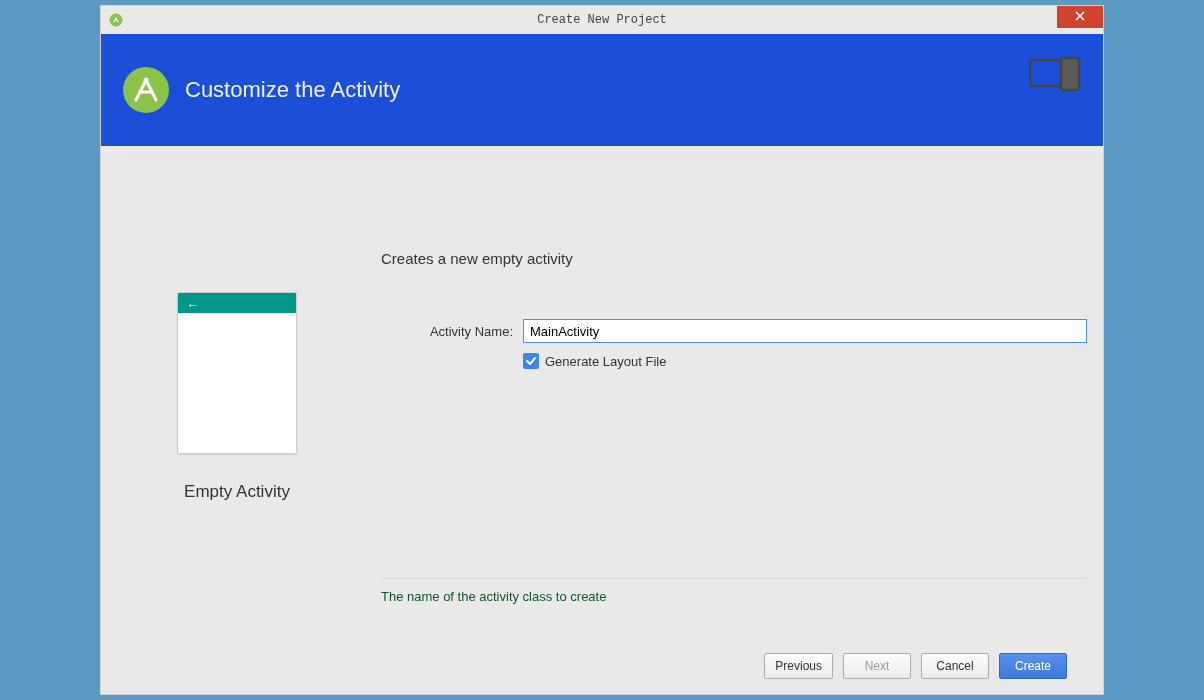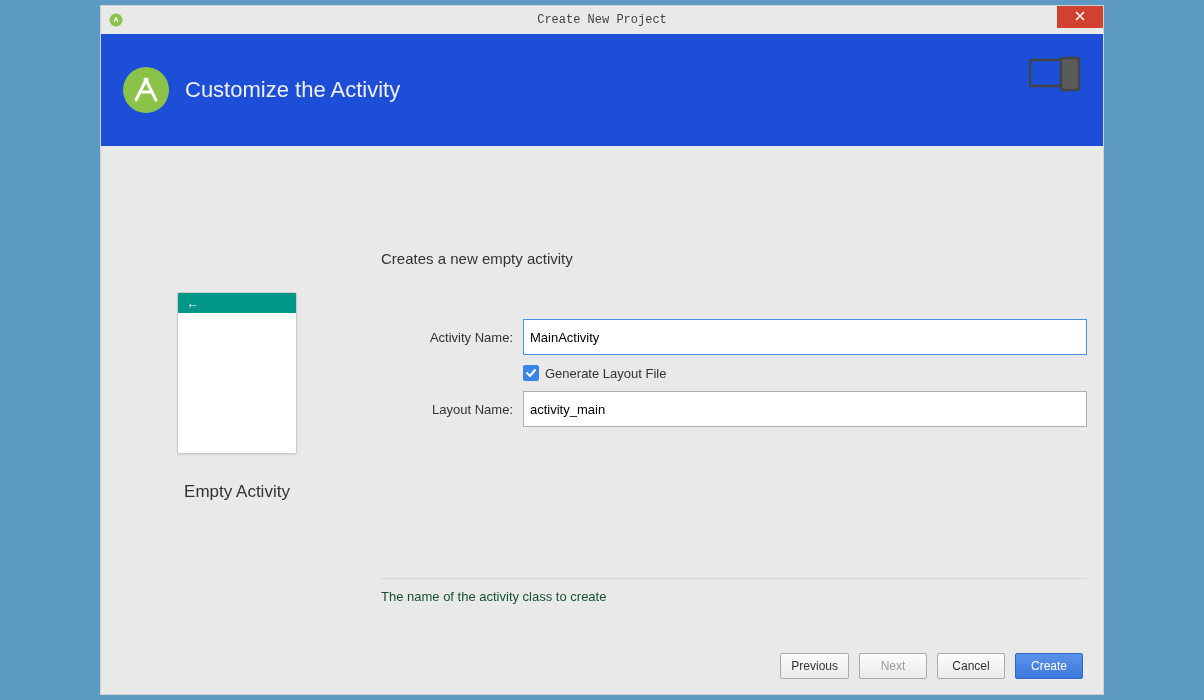--- a/index.html
+++ b/index.html
@@ -136,21 +136,21 @@
     padding-right: 10px;
     color: #333;
     font-size: 13px;
     margin-left: 48px;
   }
   .form-row .ctrl {
     flex: 1;
   }
   .text-input {
     width: 100%;
-    height: 36px;
+    height: 24px;
     border: 1px solid #b0b0b0;
     padding: 2px 6px;
     font-size: 13px;
     background: #fff;
     outline: none;
   }
   .text-input.focused {
     border: 1px solid #4a90e8;
   }
   .checkbox-row {
@@ -187,21 +187,21 @@
   }
   
   .footer {
     position: absolute;
     left: 0; right: 0; bottom: 0;
     height: 56px;
     display: flex;
     align-items: center;
     justify-content: flex-end;
     gap: 10px;
-    padding-right: 20px;
+    padding-right: 36px;
   }
   .btn {
     min-width: 68px;
     height: 26px;
     padding: 0 10px;
     border: 1px solid #aaa;
     background: linear-gradient(#fcfcfc, #eaeaea);
     color: #333;
     font-size: 12px;
     border-radius: 2px;
@@ -287,26 +287,20 @@
         <div class="ctrl checkbox-row">
           <span class="cb">
             <svg width="12" height="12" viewBox="0 0 12 12">
               <path d="M2 6 L5 9 L10 3" stroke="#fff" stroke-width="2" fill="none" stroke-linecap="round" stroke-linejoin="round"></path>
             </svg>
           </span>
           <span class="cb-label">Generate Layout File</span>
         </div>
       </div>
 
-      <div class="form-row">
-        <div class="lbl">Layout Name:</div>
-        <div class="ctrl">
-          <input type="text" class="text-input" value="activity_main" style="">
-        </div>
-      </div>
     </div>
 
     <div class="hint-area">
       <hr class="hint-divider">
       <div class="hint-text">The name of the activity class to create</div>
     </div>
 
   </div>
 
   <div class="footer">

